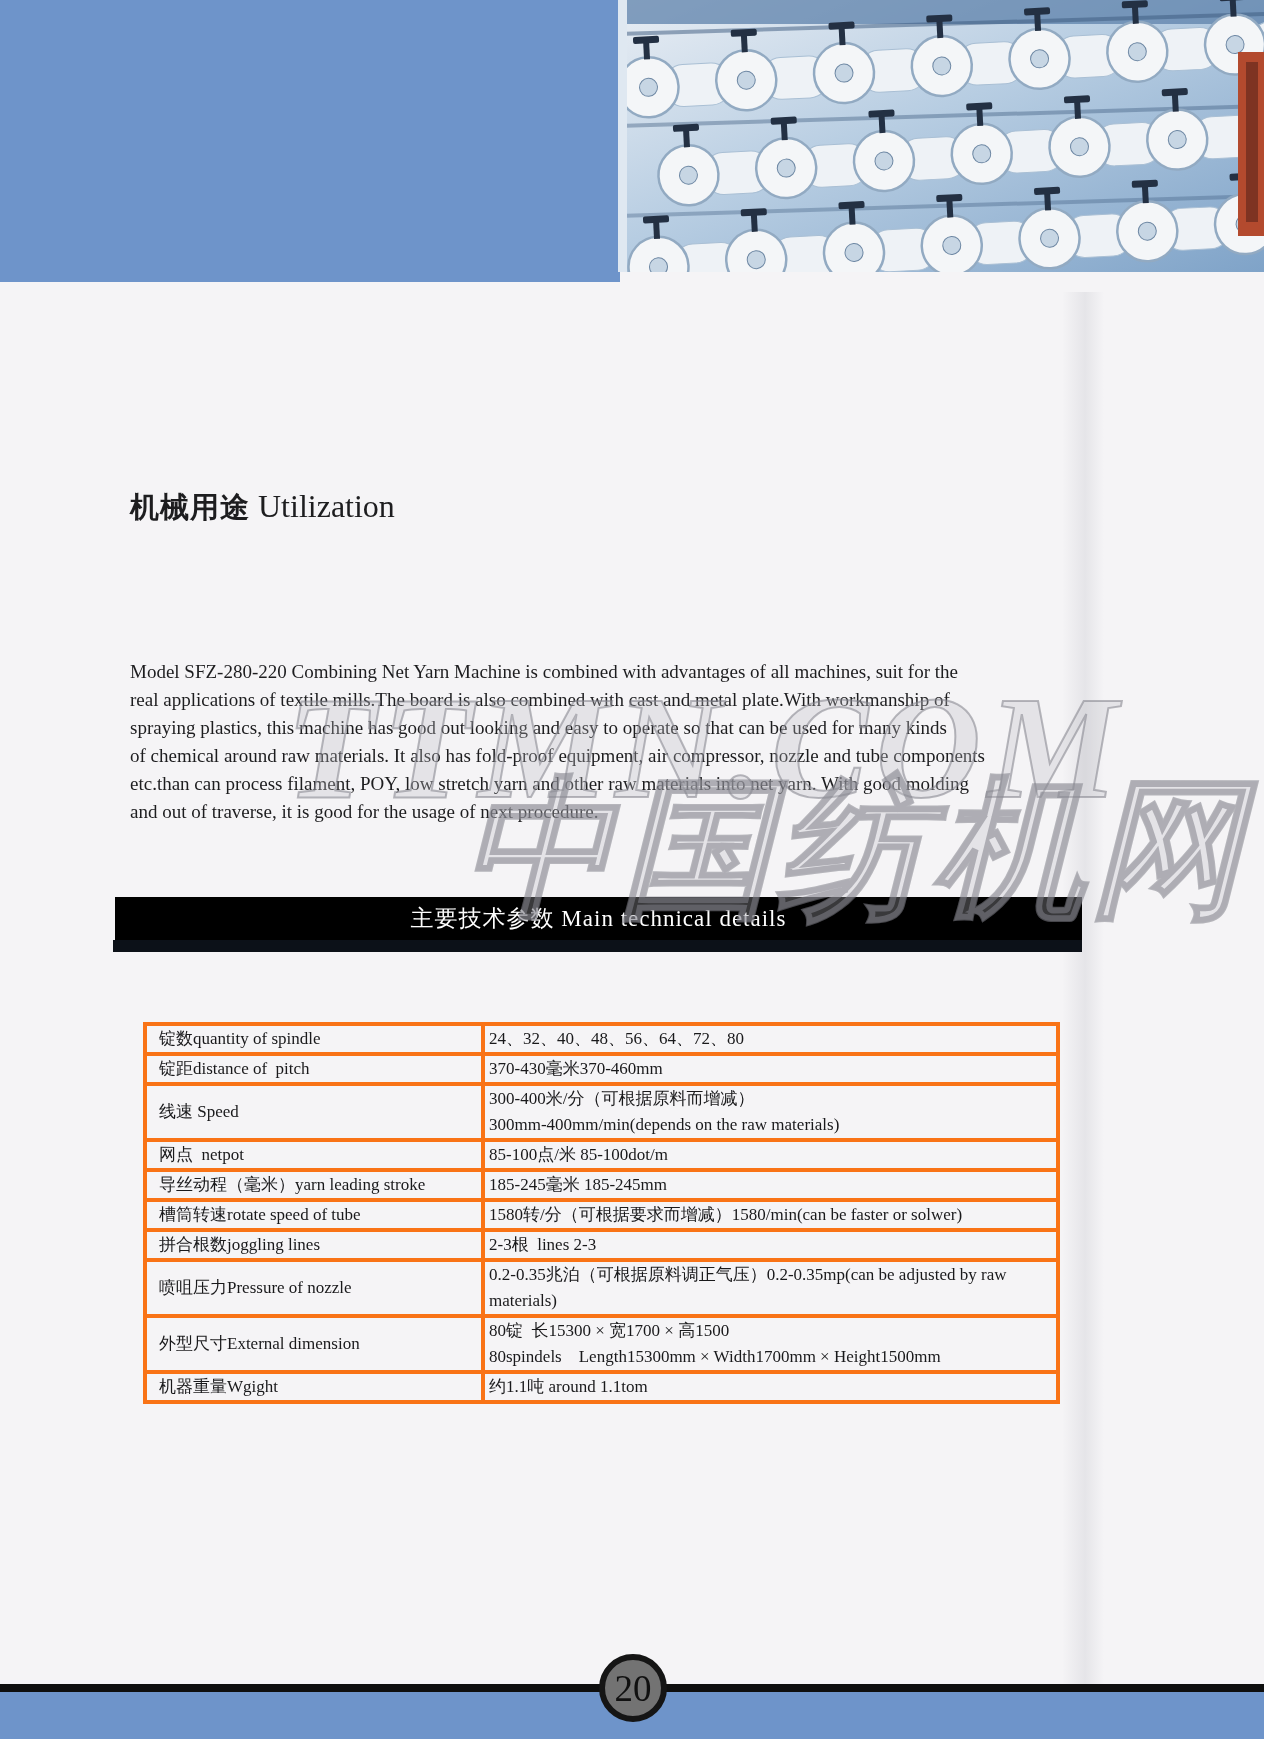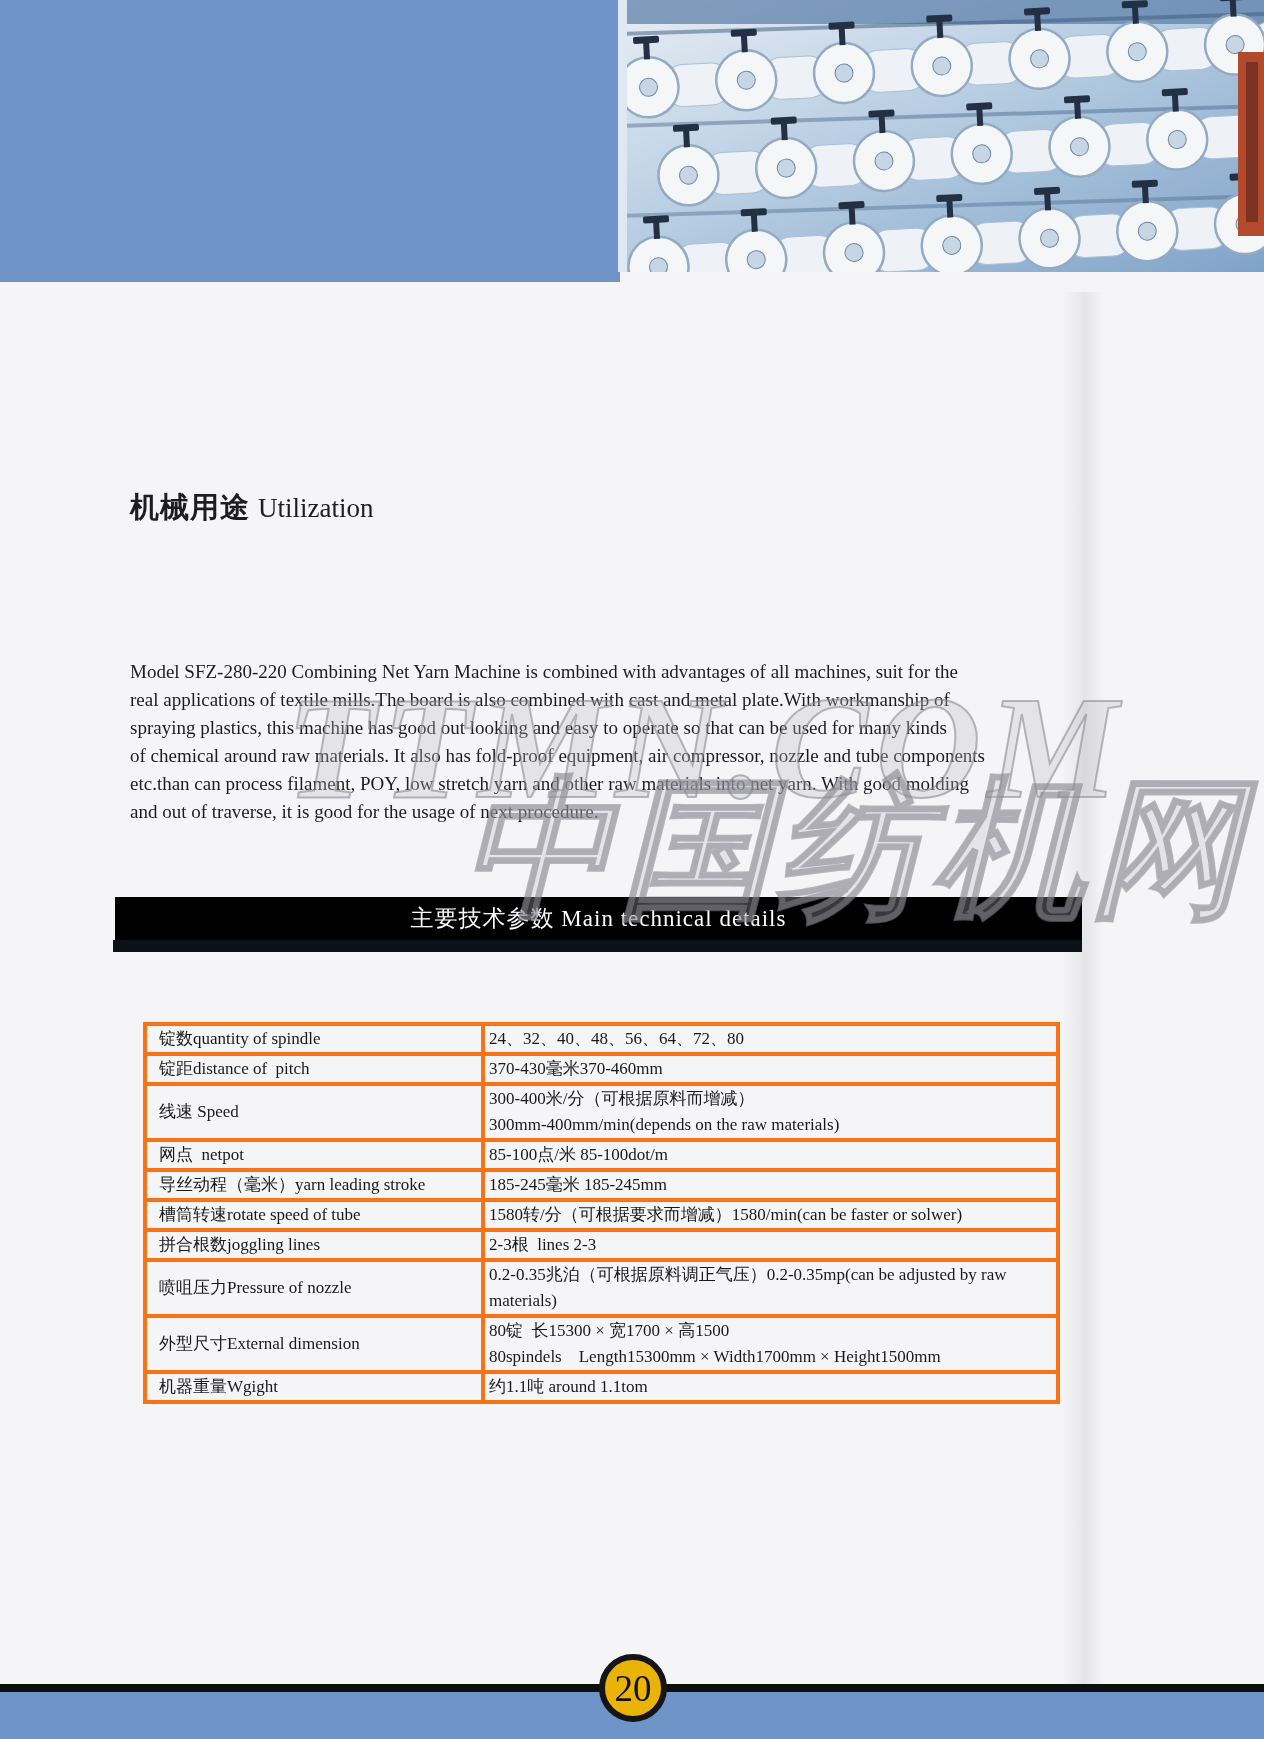--- a/index.html
+++ b/index.html
@@ -8,21 +8,21 @@
     background:#f5f4f6; overflow:hidden;
     font-family:"Liberation Serif","DejaVu Serif",serif;
     color:#1d1d1f;
   }
   
   .blue-block{position:absolute;left:0;top:0;width:620px;height:282px;background:#6e94ca;}
   .photo{position:absolute;left:618px;top:0;width:646px;height:272px;overflow:hidden;}
   
   .heading{position:absolute;left:130px;top:488px;width:912px;white-space:nowrap;}
   .heading .zh{font-family:"DejaVu Sans","Liberation Sans",sans-serif;font-weight:bold;font-size:29px;letter-spacing:1px;}
-  .heading .en{font-size:27px;margin-left:8px;}
+  .heading .en{font-size:32px;margin-left:8px;}
   
   .para{position:absolute;left:130px;width:912px;overflow:hidden;}
   .para-zh{top:554px;font-size:19.5px;line-height:34px;}
   .para-zh .pline{text-align:justify;text-align-last:justify;}
   .para-en{top:658px;font-size:19px;line-height:28px;}
   .para-en .pline{text-align:left;}
   
   .watermark{position:absolute;left:0;top:0;width:1264px;height:1739px;pointer-events:none;z-index:6;}
   .wm{
     position:absolute;font-style:italic;font-weight:bold;
@@ -49,21 +49,21 @@
   .spec-table td{border:4px solid #f97316;vertical-align:middle;padding:0;}
   .spec-table .c-label{width:322px;padding-left:12px;}
   .spec-table .c-value{padding-left:4px;}
   .spec-table .vl{display:block;line-height:26px;white-space:pre-wrap;}
   tr.h30{height:30px;} tr.h28{height:28px;} tr.h56{height:56px;}
   
   .footer-line{position:absolute;left:0;top:1684px;width:1264px;height:8px;background:#0f0f0f;}
   .footer-blue{position:absolute;left:0;top:1692px;width:1264px;height:47px;background:#6e94ca;}
   .page-badge{
     position:absolute;left:599px;top:1654px;width:68px;height:68px;border-radius:50%;
-    background:#eab308;border:6px solid #151515;box-sizing:border-box;
+    background:#737373;border:6px solid #151515;box-sizing:border-box;
     display:flex;align-items:center;justify-content:center;z-index:4;
     font-size:37px;color:#111;
   }
   
   .fold-shadow{
     position:absolute;left:1062px;top:292px;width:42px;height:1392px;z-index:1;
     background:linear-gradient(90deg,rgba(0,0,0,0) 0%,rgba(70,75,95,0.09) 55%,rgba(0,0,0,0) 100%);
   }
 </style>
 </head>

